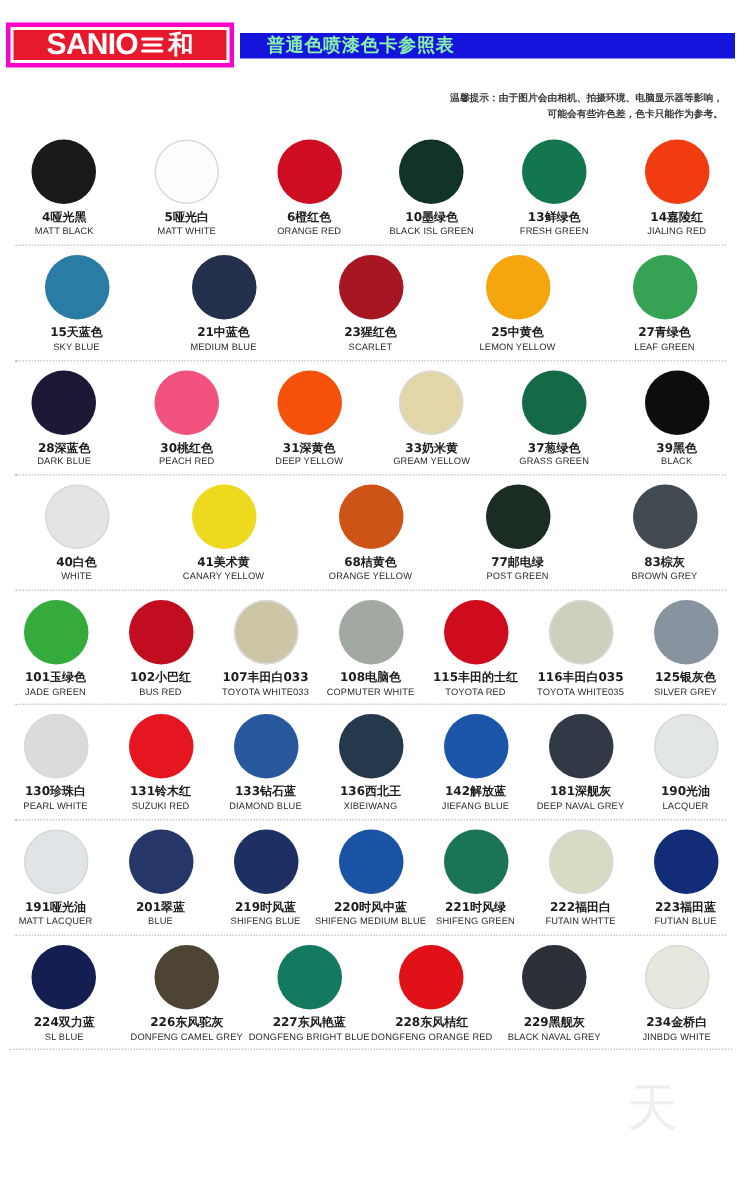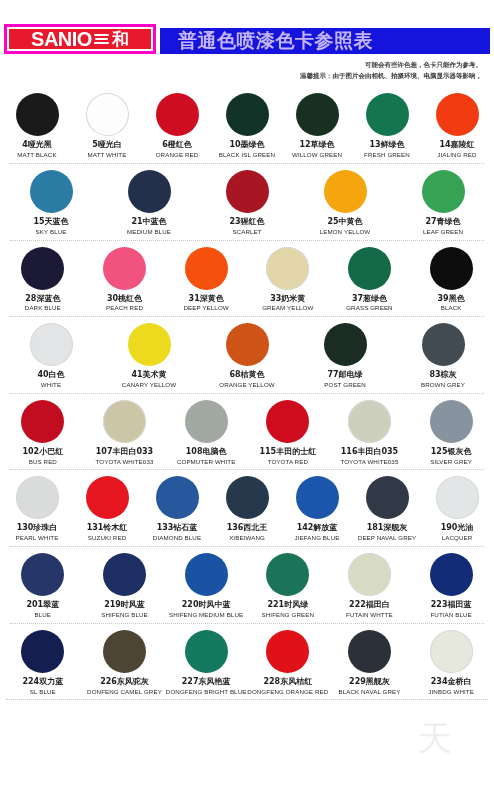--- a/index.html
+++ b/index.html
@@ -12,21 +12,21 @@
     height: 800px;
     background: #ffffff;
     font-family: "Liberation Sans", "DejaVu Sans", sans-serif;
     overflow: hidden;
     position: relative;
   }
 
   
   .header {
     display: flex;
-    align-items: flex-end;
+    align-items: center;
     height: 48px;
     margin: 6px 0 0 0;
     padding: 0;
   }
   .logo-box {
     width: 152px;
     margin-left: 4px;
     background: #ff00c8;
     padding: 3px;
     box-sizing: border-box;
@@ -83,22 +83,22 @@
     flex: 1;
     margin-left: 4px;
     margin-right: 4px;
     background: #1414dc;
     display: flex;
     align-items: center;
     padding-left: 18px;
     box-sizing: border-box;
   }
   .title-text {
-    color: #c4b5fd;
-    font-size: 19px;
+    color: #86efac;
+    font-size: 12px;
     font-weight: bold;
     letter-spacing: 0.5px;
     font-family: "DejaVu Sans", sans-serif;
   }
 
   
   .notice {
     text-align: right;
     padding: 6px 12px 0 0;
     font-size: 6.5px;
@@ -195,22 +195,22 @@
         </span>
       <span class="logo-cn">和</span>
     </div>
   </div>
   <div class="title-box">
     <span class="title-text">普通色喷漆色卡参照表</span>
   </div>
 </div>
 
 <div class="notice">
+  <div>温馨提示：由于图片会由相机、拍摄环境、电脑显示器等影响，</div>
   <div>可能会有些许色差，色卡只能作为参考。</div>
-  <div>温馨提示：由于图片会由相机、拍摄环境、电脑显示器等影响，</div>
 </div>
 
 <div class="grid" id="color-grid">
     <div class="row">
       <div class="cells">
         <div class="cell">
           <div class="swatch" style="background: rgb(26, 26, 26);"></div>
           <div class="label-cn">4哑光黑</div>
           <div class="label-en">MATT BLACK</div>
         </div>
@@ -223,25 +223,20 @@
           <div class="swatch" style="background: rgb(207, 13, 34);"></div>
           <div class="label-cn">6橙红色</div>
           <div class="label-en">ORANGE RED</div>
         </div>
         <div class="cell">
           <div class="swatch" style="background: rgb(18, 51, 39);"></div>
           <div class="label-cn">10墨绿色</div>
           <div class="label-en">BLACK ISL GREEN</div>
         </div>
         <div class="cell">
-          <div class="swatch" style="background: rgb(23, 48, 31);"></div>
-          <div class="label-cn">12草绿色</div>
-          <div class="label-en">WILLOW GREEN</div>
-        </div>
-        <div class="cell">
           <div class="swatch" style="background: rgb(19, 118, 79);"></div>
           <div class="label-cn">13鲜绿色</div>
           <div class="label-en">FRESH GREEN</div>
         </div>
         <div class="cell">
           <div class="swatch" style="background: rgb(240, 60, 16);"></div>
           <div class="label-cn">14嘉陵红</div>
           <div class="label-en">JIALING RED</div>
         </div>
       </div>
@@ -334,20 +329,25 @@
         <div class="cell">
           <div class="swatch" style="background: rgb(66, 74, 82);"></div>
           <div class="label-cn">83棕灰</div>
           <div class="label-en">BROWN GREY</div>
         </div>
       </div>
     </div>
     <div class="row">
       <div class="cells">
         <div class="cell">
+          <div class="swatch" style="background: rgb(52, 171, 59);"></div>
+          <div class="label-cn">101玉绿色</div>
+          <div class="label-en">JADE GREEN</div>
+        </div>
+        <div class="cell">
           <div class="swatch" style="background: rgb(194, 13, 32);"></div>
           <div class="label-cn">102小巴红</div>
           <div class="label-en">BUS RED</div>
         </div>
         <div class="cell">
           <div class="swatch light" style="background: rgb(205, 198, 166);"></div>
           <div class="label-cn">107丰田白033</div>
           <div class="label-en">TOYOTA WHITE033</div>
         </div>
         <div class="cell">
@@ -407,20 +407,25 @@
         <div class="cell">
           <div class="swatch light" style="background: rgb(227, 230, 230);"></div>
           <div class="label-cn">190光油</div>
           <div class="label-en">LACQUER</div>
         </div>
       </div>
     </div>
     <div class="row">
       <div class="cells">
         <div class="cell">
+          <div class="swatch light" style="background: rgb(223, 228, 230);"></div>
+          <div class="label-cn">191哑光油</div>
+          <div class="label-en">MATT LACQUER</div>
+        </div>
+        <div class="cell">
           <div class="swatch" style="background: rgb(39, 54, 104);"></div>
           <div class="label-cn">201翠蓝</div>
           <div class="label-en">BLUE</div>
         </div>
         <div class="cell">
           <div class="swatch" style="background: rgb(29, 47, 99);"></div>
           <div class="label-cn">219时风蓝</div>
           <div class="label-en">SHIFENG BLUE</div>
         </div>
         <div class="cell">

